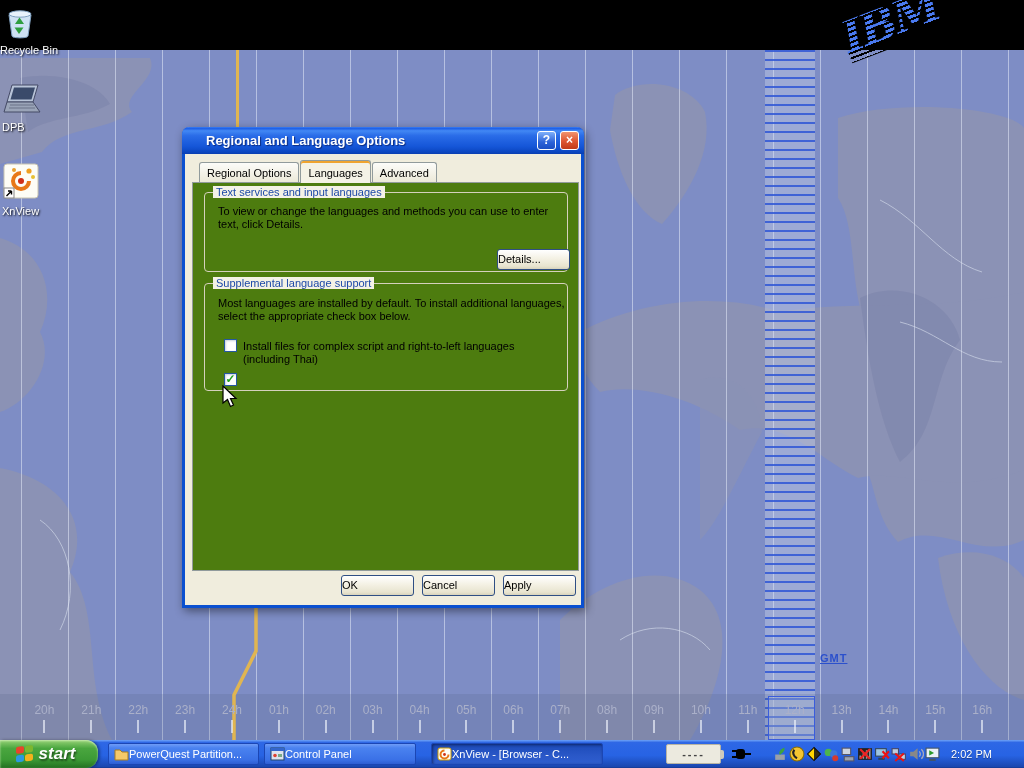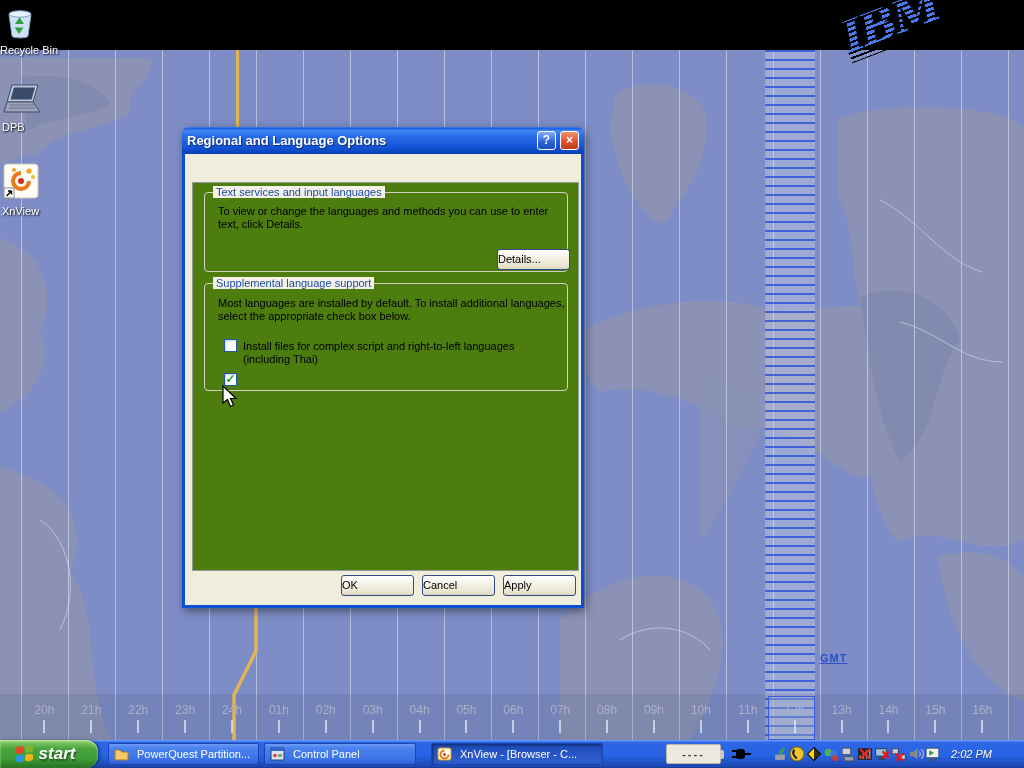--- a/index.html
+++ b/index.html
@@ -49,21 +49,21 @@
   #icon-xnview { left:2px; top:162px; }
 
   
   #dlg { position:absolute; left:182px; top:127px; width:402px; height:481px;
     background:#f0eddd; border:3px solid #0a50d0; border-top:none; border-radius:8px 8px 0 0;
     box-shadow:2px 3px 10px rgba(0,0,0,.45); }
   #dlg-titlebar { position:absolute; left:-3px; top:0; width:402px; height:27px;
     border-radius:7px 7px 0 0;
     background:linear-gradient(180deg,#3a7df0 0%,#1e5fe8 6%,#4288f4 14%,#2a6ce8 32%,#1556d8 72%,#0b46c0 93%,#0a3eb0 100%);
     display:flex; align-items:center; }
-  #dlg-title { padding-left:5px; font-size:13px; font-weight:bold; color:#fff; text-shadow:1px 1px 1px #0a2a80; }
+  #dlg-title { padding-left:24px; font-size:13px; font-weight:bold; color:#fff; text-shadow:1px 1px 1px #0a2a80; }
   .cap-btn { position:absolute; top:4px; width:19px; height:19px; border:1px solid #fff; border-radius:3px;
     color:#fff; font-size:12px; font-weight:bold; text-align:center; line-height:17px; cursor:default; }
   #dlg-help { right:28px; background:linear-gradient(180deg,#7fb0fa,#2c62d8 60%,#1a4ec4); }
   #dlg-close { right:5px; background:linear-gradient(180deg,#f0936e,#dd5430 55%,#c23a18); }
 
   
   #tab-row { position:absolute; left:14px; top:33px; display:flex; align-items:flex-end; z-index:2; }
   .tab { height:20px; padding:0 7px; margin-right:1px; font-size:11px; line-height:20px;
     background:linear-gradient(180deg,#fcfcf9,#ece9d8); border:1px solid #919b9c; border-bottom:none;
     border-radius:3px 3px 0 0; color:#000; }
@@ -104,38 +104,38 @@
     background:linear-gradient(180deg,#6fa3f7 0%,#2e67e5 9%,#2763e4 55%,#1b47b0 95%,#15388e 100%);
     z-index:30; }
   #start-btn { position:absolute; left:0; top:0; width:98px; height:28px; border-radius:0 12px 12px 0;
     background:linear-gradient(180deg,#96d276 0%,#4aa63f 30%,#3c9a35 70%,#237021 100%);
     box-shadow:inset 0 1px 2px #c8eab0, 2px 0 3px rgba(0,0,0,.35);
     display:flex; align-items:center; justify-content:center; gap:5px; cursor:default; }
   #start-btn .start-txt { font-size:17px; font-weight:bold; font-style:italic; color:#fff;
     text-shadow:1px 2px 2px rgba(0,0,0,.5); padding-right:8px; }
   .task-btn { position:absolute; top:3px; height:22px; border-radius:2px; border:1px solid #1b46b4;
     background:linear-gradient(180deg,#6f9cf6 0%,#4a82f0 20%,#3a70e6 80%,#2e5ed2 100%);
-    display:flex; align-items:center; gap:8px; padding:4px 5px; overflow:hidden; cursor:default; }
+    display:flex; align-items:center; gap:0; padding:4px 5px; overflow:hidden; cursor:default; }
   .task-btn.active { background:linear-gradient(180deg,#1c4ab8,#2a58c8 60%,#2e5ecf);
     box-shadow:inset 1px 1px 3px rgba(0,0,20,.5); }
   .task-btn .t-label { font-size:11px; color:#fff; white-space:nowrap; overflow:hidden; }
   #task-1 { left:108px; width:151px; }
   #task-2 { left:264px; width:152px; }
   #task-3 { left:431px; width:172px; }
 
   #battery-widget { position:absolute; left:666px; top:4px; width:55px; height:20px;
     background:#eceadf; border:1px solid #b8b4a4; border-radius:2px;
     font-size:11px; font-weight:bold; color:#444; text-align:center; line-height:18px; letter-spacing:2px; }
   #battery-widget::after { content:""; position:absolute; right:-4px; top:5px; width:4px; height:9px;
     background:#cfcabc; border-radius:0 2px 2px 0; }
   #plug-icon { position:absolute; left:730px; top:6px; }
 
   #tray { position:absolute; left:772px; top:0; height:28px; display:flex; align-items:center; gap:1px; }
   .ti { width:16px; height:16px; display:inline-block; }
-  #clock { margin-left:9px; font-size:11px; color:#fff; text-shadow:0 1px 1px rgba(0,0,0,.4);font-style:italic; }
+  #clock { margin-left:9px; font-size:11px; color:#fff; text-shadow:0 1px 1px rgba(0,0,0,.4); }
 </style>
 </head>
 <body>
 
 <div id="desktop">
 
   <svg id="map-svg" width="1024" height="768" viewBox="0 0 1024 768">
     <g fill="#8b92b5" stroke="none">
       <path d="M0 58 L150 58 C160 80,118 96,132 112 C100 134,62 126,42 152 L0 164 Z"></path>
       <path d="M0 238 C42 250,58 292,40 332 C56 362,30 402,0 412 Z"></path>
@@ -297,20 +297,25 @@
   <div class="dlabel">XnView</div>
 </div>
 
 <div id="dlg">
   <div id="dlg-titlebar">
     <span id="dlg-title">Regional and Language Options</span>
     <span class="cap-btn" id="dlg-help">?</span>
     <span class="cap-btn" id="dlg-close">×</span>
   </div>
 
+  <div id="tab-row">
+    <div class="tab">Regional Options</div>
+    <div class="tab active">Languages</div>
+    <div class="tab">Advanced</div>
+  </div>
 
   <div id="tab-page">
 
     <div class="groupbox" id="gb-textservices">
       <span class="gb-legend">Text services and input languages</span>
       <div class="gb-text" style="top:12px; width:342px;">To view or change the languages and methods you can use to enter text, click Details.</div>
       <div class="xp-btn" id="btn-details">Details...</div>
     </div>
 
     <div class="groupbox" id="gb-supplemental">

